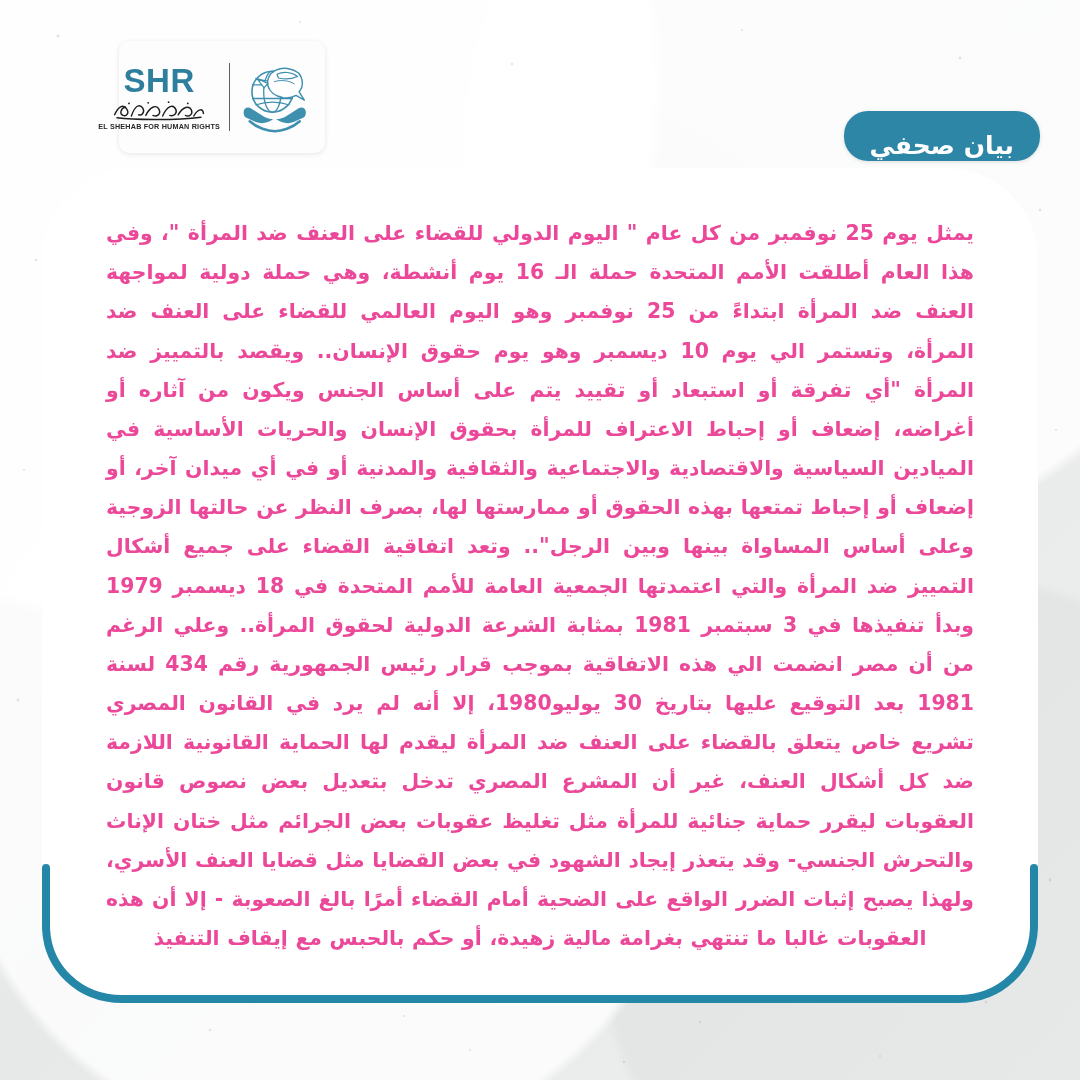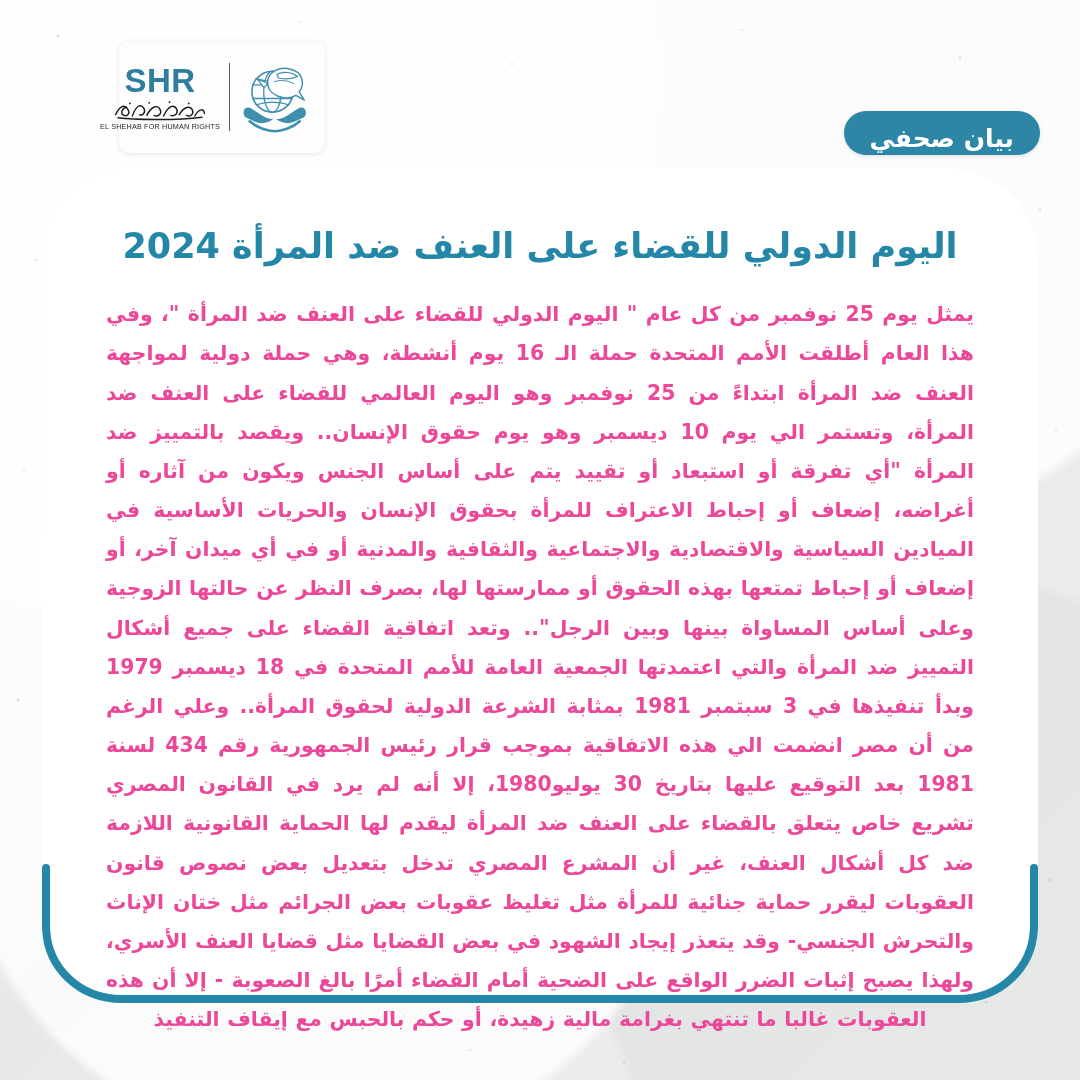--- a/index.html
+++ b/index.html
@@ -50,32 +50,32 @@
   #logo-divider { width:1px; height:68px; background:#2a2a2a; opacity:.75; flex:0 0 auto; }
   #logo-word { display:flex; flex-direction:column; align-items:center; gap:1px; }
   #logo-shr {
     font-family:"Liberation Sans", sans-serif;
     font-size:33px; font-weight:700; letter-spacing:.5px;
     color:#2e7f9e; line-height:1;
   }
   #logo-arabic-script { width:96px; height:24px; display:block; }
   #logo-tagline {
     font-family:"Liberation Sans", sans-serif;
-    font-size:7.2px; font-weight:400; letter-spacing:.2px;
+    font-size:7.2px; font-weight:700; letter-spacing:.2px;
     color:#27272b; white-space:nowrap; line-height:1;
   }
 
   
   #press-badge {
     position:absolute; right:40px; top:111px;
-    min-width:170px; height:44px;
+    min-width:170px; height:50px;
     background:#2d86a6;
     border-radius:24px;
-    display:flex; align-items:flex-start; justify-content:center;
-    padding:15px 26px;
+    display:flex; align-items:flex-end; justify-content:center;
+    padding:0 26px;
     box-shadow:0 1px 4px rgba(0,0,0,.12);
   }
   #press-badge-label {
     color:#ffffff; font-size:25px; font-weight:700;
     font-family:"DejaVu Sans", sans-serif;
     line-height:1; padding-bottom:3px;
   }
 
   
   #content-card {
@@ -212,16 +212,15 @@
   <span id="press-badge-label">بيان صحفي</span>
 </div>
 
 <div id="content-card">
 
   <svg id="card-accent-stroke" viewBox="0 0 996 835" preserveAspectRatio="none">
     <path d="M4 700 L4 757 C4 800 38 831 80 831 L916 831 C958 831 992 800 992 757 L992 700" fill="none" stroke="#2587a8" stroke-width="8" stroke-linecap="round"></path>
   </svg>
 
   <div id="card-inner">
-    <h1 id="statement-title">اليوم الدولي للقضاء على العنف ضد المرأة 2024</h1>
     <p id="statement-body">يمثل يوم 25 نوفمبر من كل عام " اليوم الدولي للقضاء على العنف ضد المرأة "، وفي هذا العام أطلقت الأمم المتحدة حملة الـ 16 يوم أنشطة، وهي حملة دولية لمواجهة العنف ضد المرأة ابتداءً من 25 نوفمبر وهو اليوم العالمي للقضاء على العنف ضد المرأة، وتستمر الي يوم 10 ديسمبر وهو يوم حقوق الإنسان.. ويقصد بالتمييز ضد المرأة "أي تفرقة أو استبعاد أو تقييد يتم على أساس الجنس ويكون من آثاره أو أغراضه، إضعاف أو إحباط الاعتراف للمرأة بحقوق الإنسان والحريات الأساسية في الميادين السياسية والاقتصادية والاجتماعية والثقافية والمدنية أو في أي ميدان آخر، أو إضعاف أو إحباط تمتعها بهذه الحقوق أو ممارستها لها، بصرف النظر عن حالتها الزوجية وعلى أساس المساواة بينها وبين الرجل".. وتعد اتفاقية القضاء على جميع أشكال التمييز ضد المرأة والتي اعتمدتها الجمعية العامة للأمم المتحدة في 18 ديسمبر 1979 وبدأ تنفيذها في 3 سبتمبر 1981 بمثابة الشرعة الدولية لحقوق المرأة.. وعلي الرغم من أن مصر انضمت الي هذه الاتفاقية بموجب قرار رئيس الجمهورية رقم 434 لسنة 1981 بعد التوقيع عليها بتاريخ 30 يوليو1980، إلا أنه لم يرد في القانون المصري تشريع خاص يتعلق بالقضاء على العنف ضد المرأة ليقدم لها الحماية القانونية اللازمة ضد كل أشكال العنف، غير أن المشرع المصري تدخل بتعديل بعض نصوص قانون العقوبات ليقرر حماية جنائية للمرأة مثل تغليظ عقوبات بعض الجرائم مثل ختان الإناث والتحرش الجنسي- وقد يتعذر إيجاد الشهود في بعض القضايا مثل قضايا العنف الأسري، ولهذا يصبح إثبات الضرر الواقع على الضحية أمام القضاء أمرًا بالغ الصعوبة - إلا أن هذه العقوبات غالبا ما تنتهي بغرامة مالية زهيدة، أو حكم بالحبس مع إيقاف التنفيذ</p>
   </div>
 </div>
 
 </body></html>

